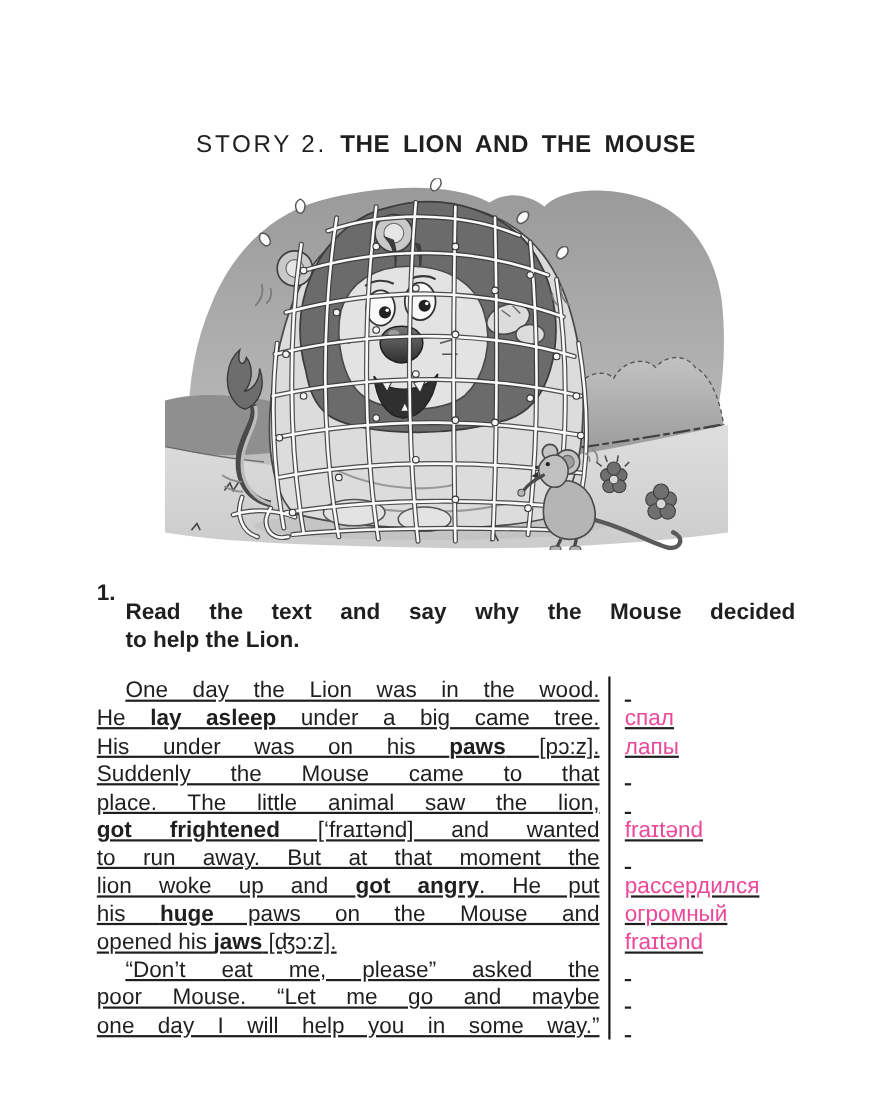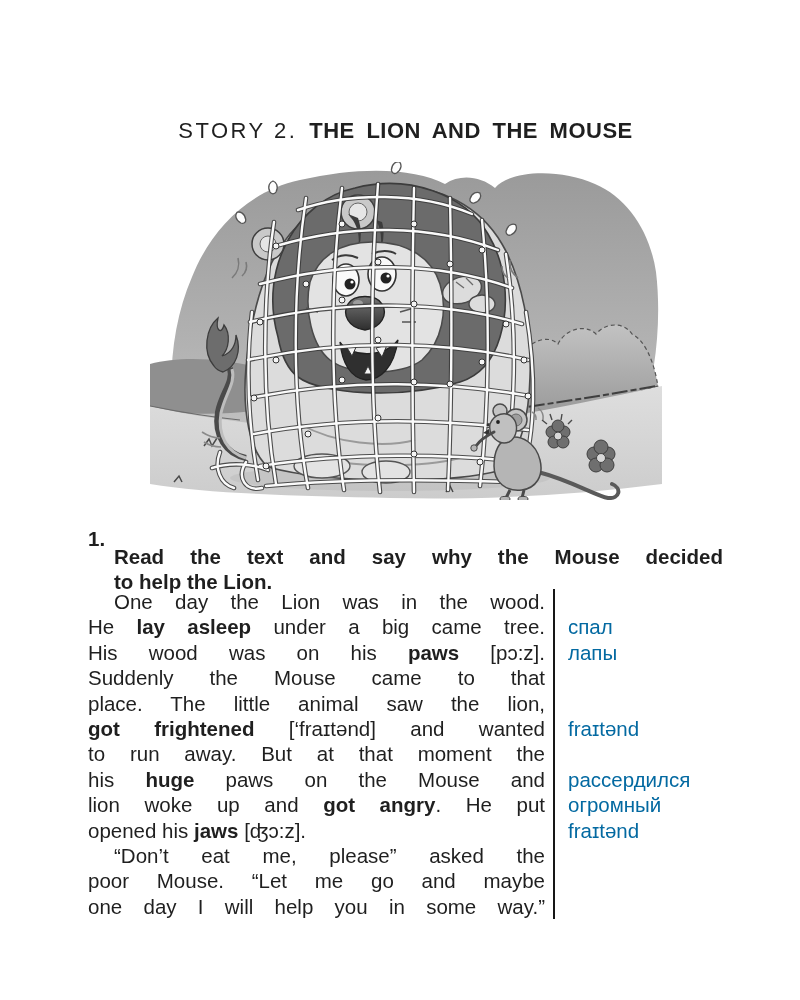--- a/index.html
+++ b/index.html
@@ -14,24 +14,24 @@
   .title .main{font-weight:700;letter-spacing:.5px;word-spacing:5px;}
   
   .illu{position:absolute;top:162px;left:150px;width:512px;height:338px;}
   
   .exercise{position:absolute;top:527px;left:88px;width:635px;display:flex;
             font-weight:700;font-size:20.5px;line-height:24.5px;}
   .ex-num{width:26px;flex:0 0 26px;}
   .ex-body{flex:1;margin-top:18px;}
   .ex-line.just{text-align:justify;text-align-last:justify;}
   
-  .story{position:absolute;top:589px;left:88px;width:635px;display:flex;
-         font-size:20.5px;line-height:25.4px;}
+  .story{position:absolute;top:615px;left:88px;width:635px;display:flex;
+         font-size:20.5px;line-height:25.4px;text-decoration:underline;}
   .story-main{width:457px;flex:0 0 457px;}
-  .story-gloss{flex:1;margin-left:8px;border-left:2px solid #161616;padding-left:13px;color:#0369a1;}
+  .story-gloss{flex:1;margin-left:8px;border-left:2px solid #161616;padding-left:13px;color:#ec4899;}
   .tline{white-space:nowrap;}
   .tline.just{text-align:justify;text-align-last:justify;white-space:normal;}
   .tline.ind{padding-left:26px;}
   .tline .b{font-weight:700;}
   .gline{white-space:nowrap;}
 </style>
 </head>
 <body>
 
 <div class="page">
@@ -248,27 +248,27 @@
     <div class="ex-body">
         <div class="ex-line just">Read the text and say why the Mouse decided</div>
         <div class="ex-line">to help the Lion.</div>
       </div>
   </div>
 
   <div class="story">
     <div class="story-main">
         <div class="tline just ind"><span>One day the Lion was in the wood.</span></div>
         <div class="tline just"><span>He </span><span class="b">lay asleep</span><span> under a big came tree.</span></div>
-        <div class="tline just"><span>His wood was on his </span><span class="b">paws</span><span> [pɔ:z].</span></div>
+        <div class="tline just"><span>His under was on his </span><span class="b">paws</span><span> [pɔ:z].</span></div>
         <div class="tline just"><span>Suddenly the Mouse came to that</span></div>
         <div class="tline just"><span>place. The little animal saw the lion,</span></div>
         <div class="tline just"><span class="b">got frightened</span><span> [‘fraɪtənd] and wanted</span></div>
         <div class="tline just"><span>to run away. But at that moment the</span></div>
+        <div class="tline just"><span>lion woke up and </span><span class="b">got angry</span><span>. He put</span></div>
         <div class="tline just"><span>his </span><span class="b">huge</span><span> paws on the Mouse and</span></div>
-        <div class="tline just"><span>lion woke up and </span><span class="b">got angry</span><span>. He put</span></div>
         <div class="tline"><span>opened his </span><span class="b">jaws</span><span> [ʤɔ:z].</span></div>
         <div class="tline just ind"><span>“Don’t eat me, please” asked the</span></div>
         <div class="tline just"><span>poor Mouse. “Let me go and maybe</span></div>
         <div class="tline just"><span>one day I will help you in some way.”</span></div>
       </div>
     <div class="story-gloss">
         <div class="gline">&nbsp;</div>
         <div class="gline">спал</div>
         <div class="gline">лапы</div>
         <div class="gline">&nbsp;</div>

